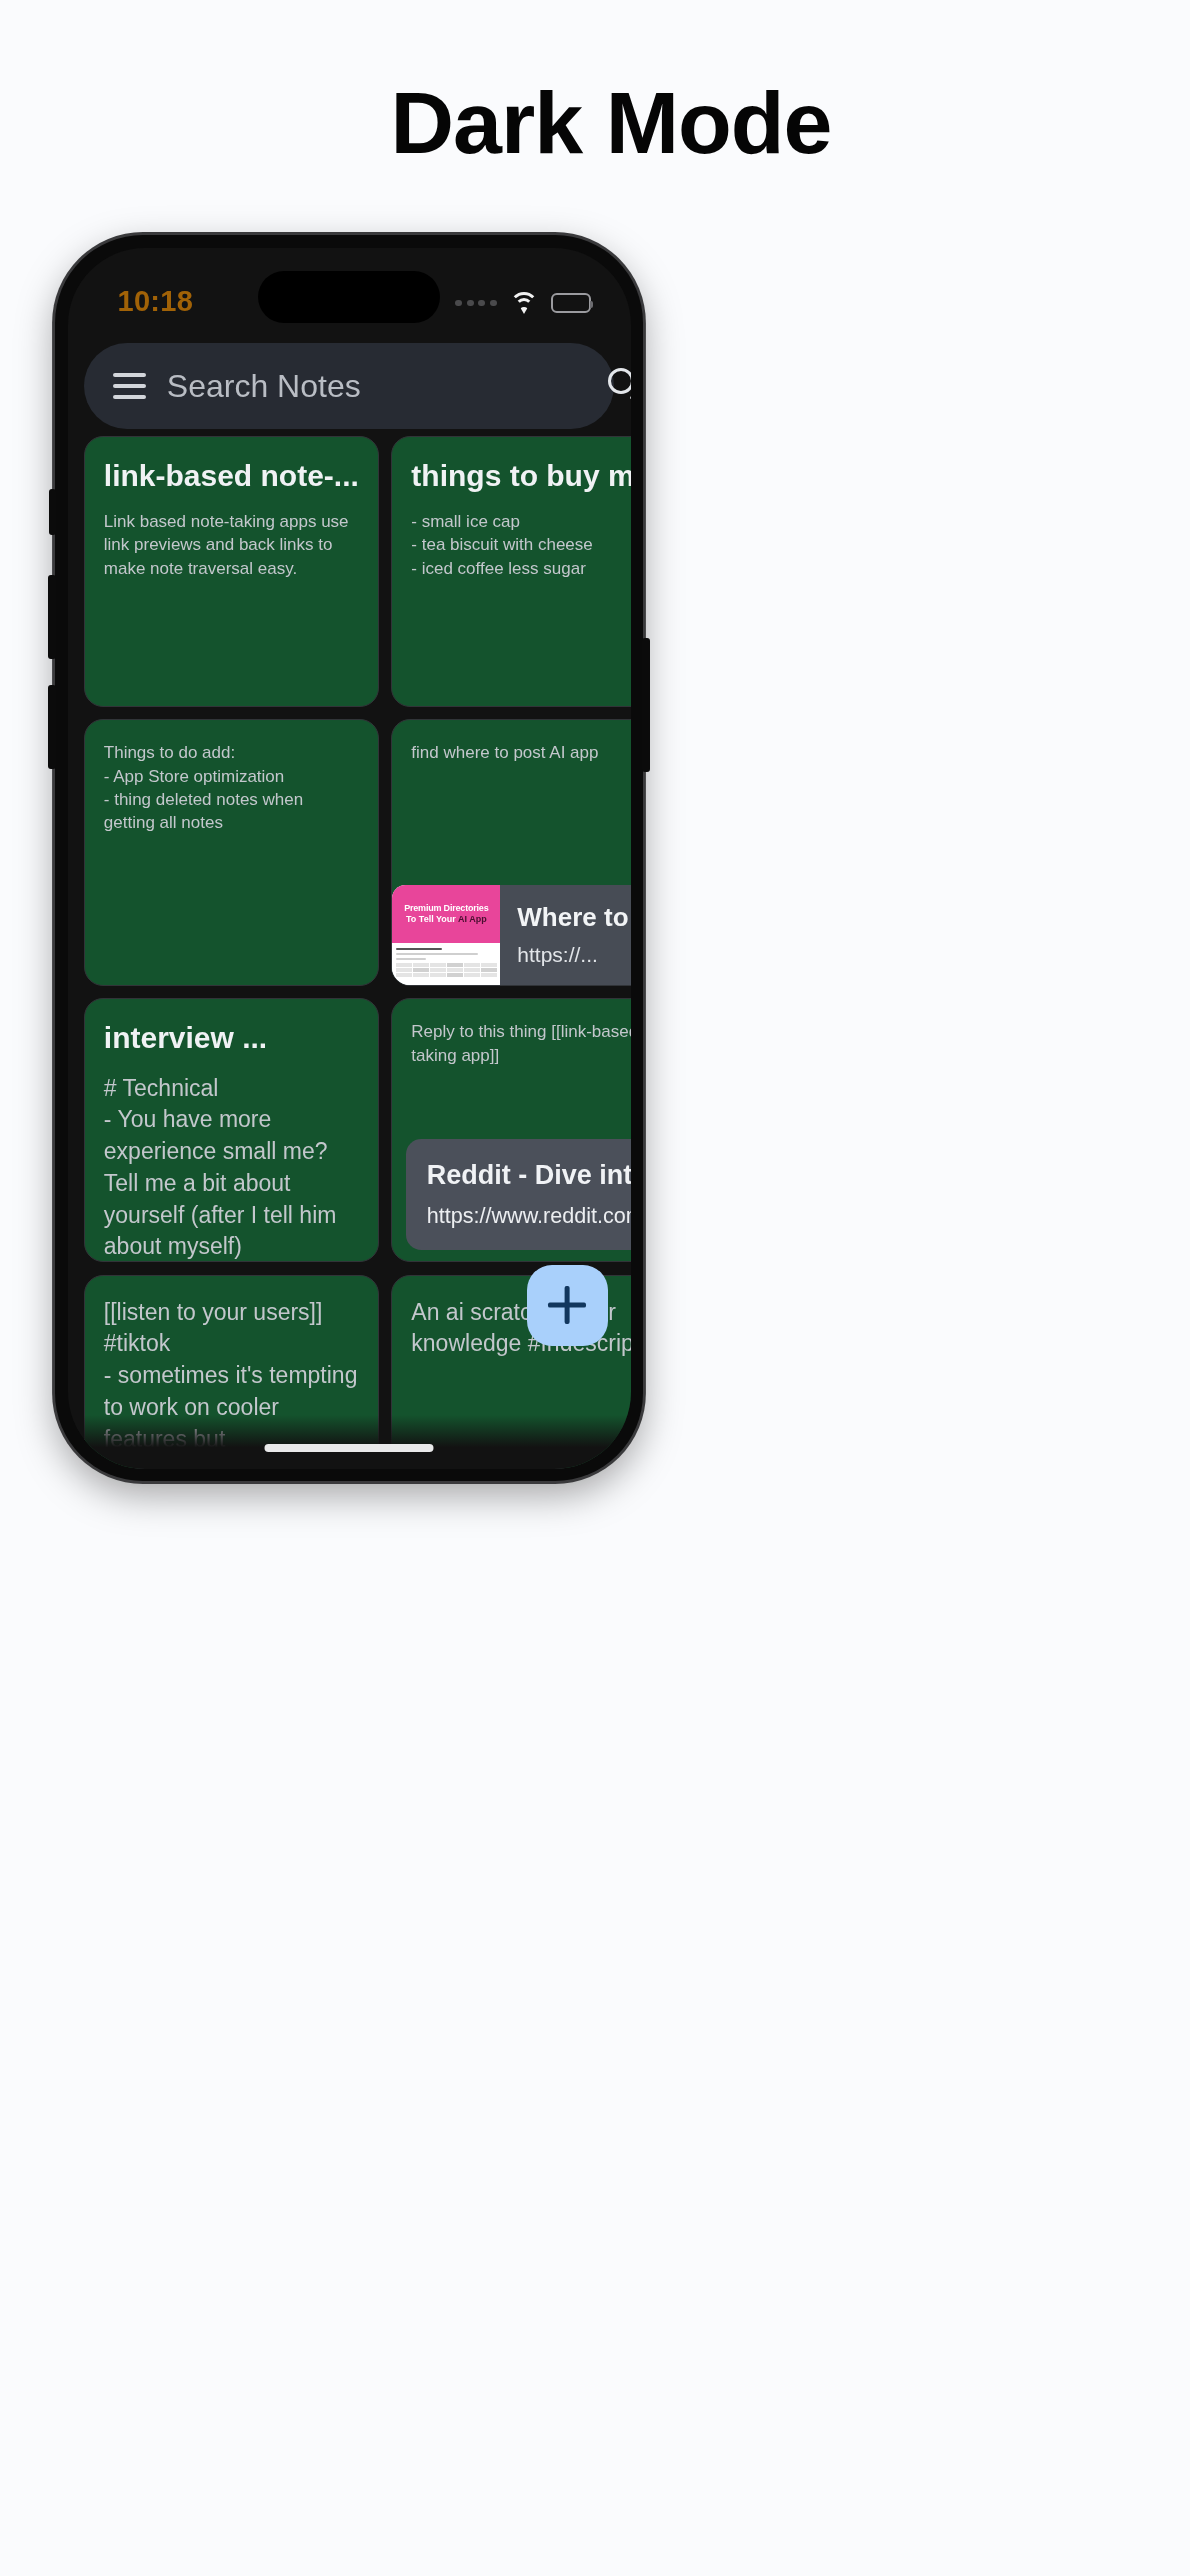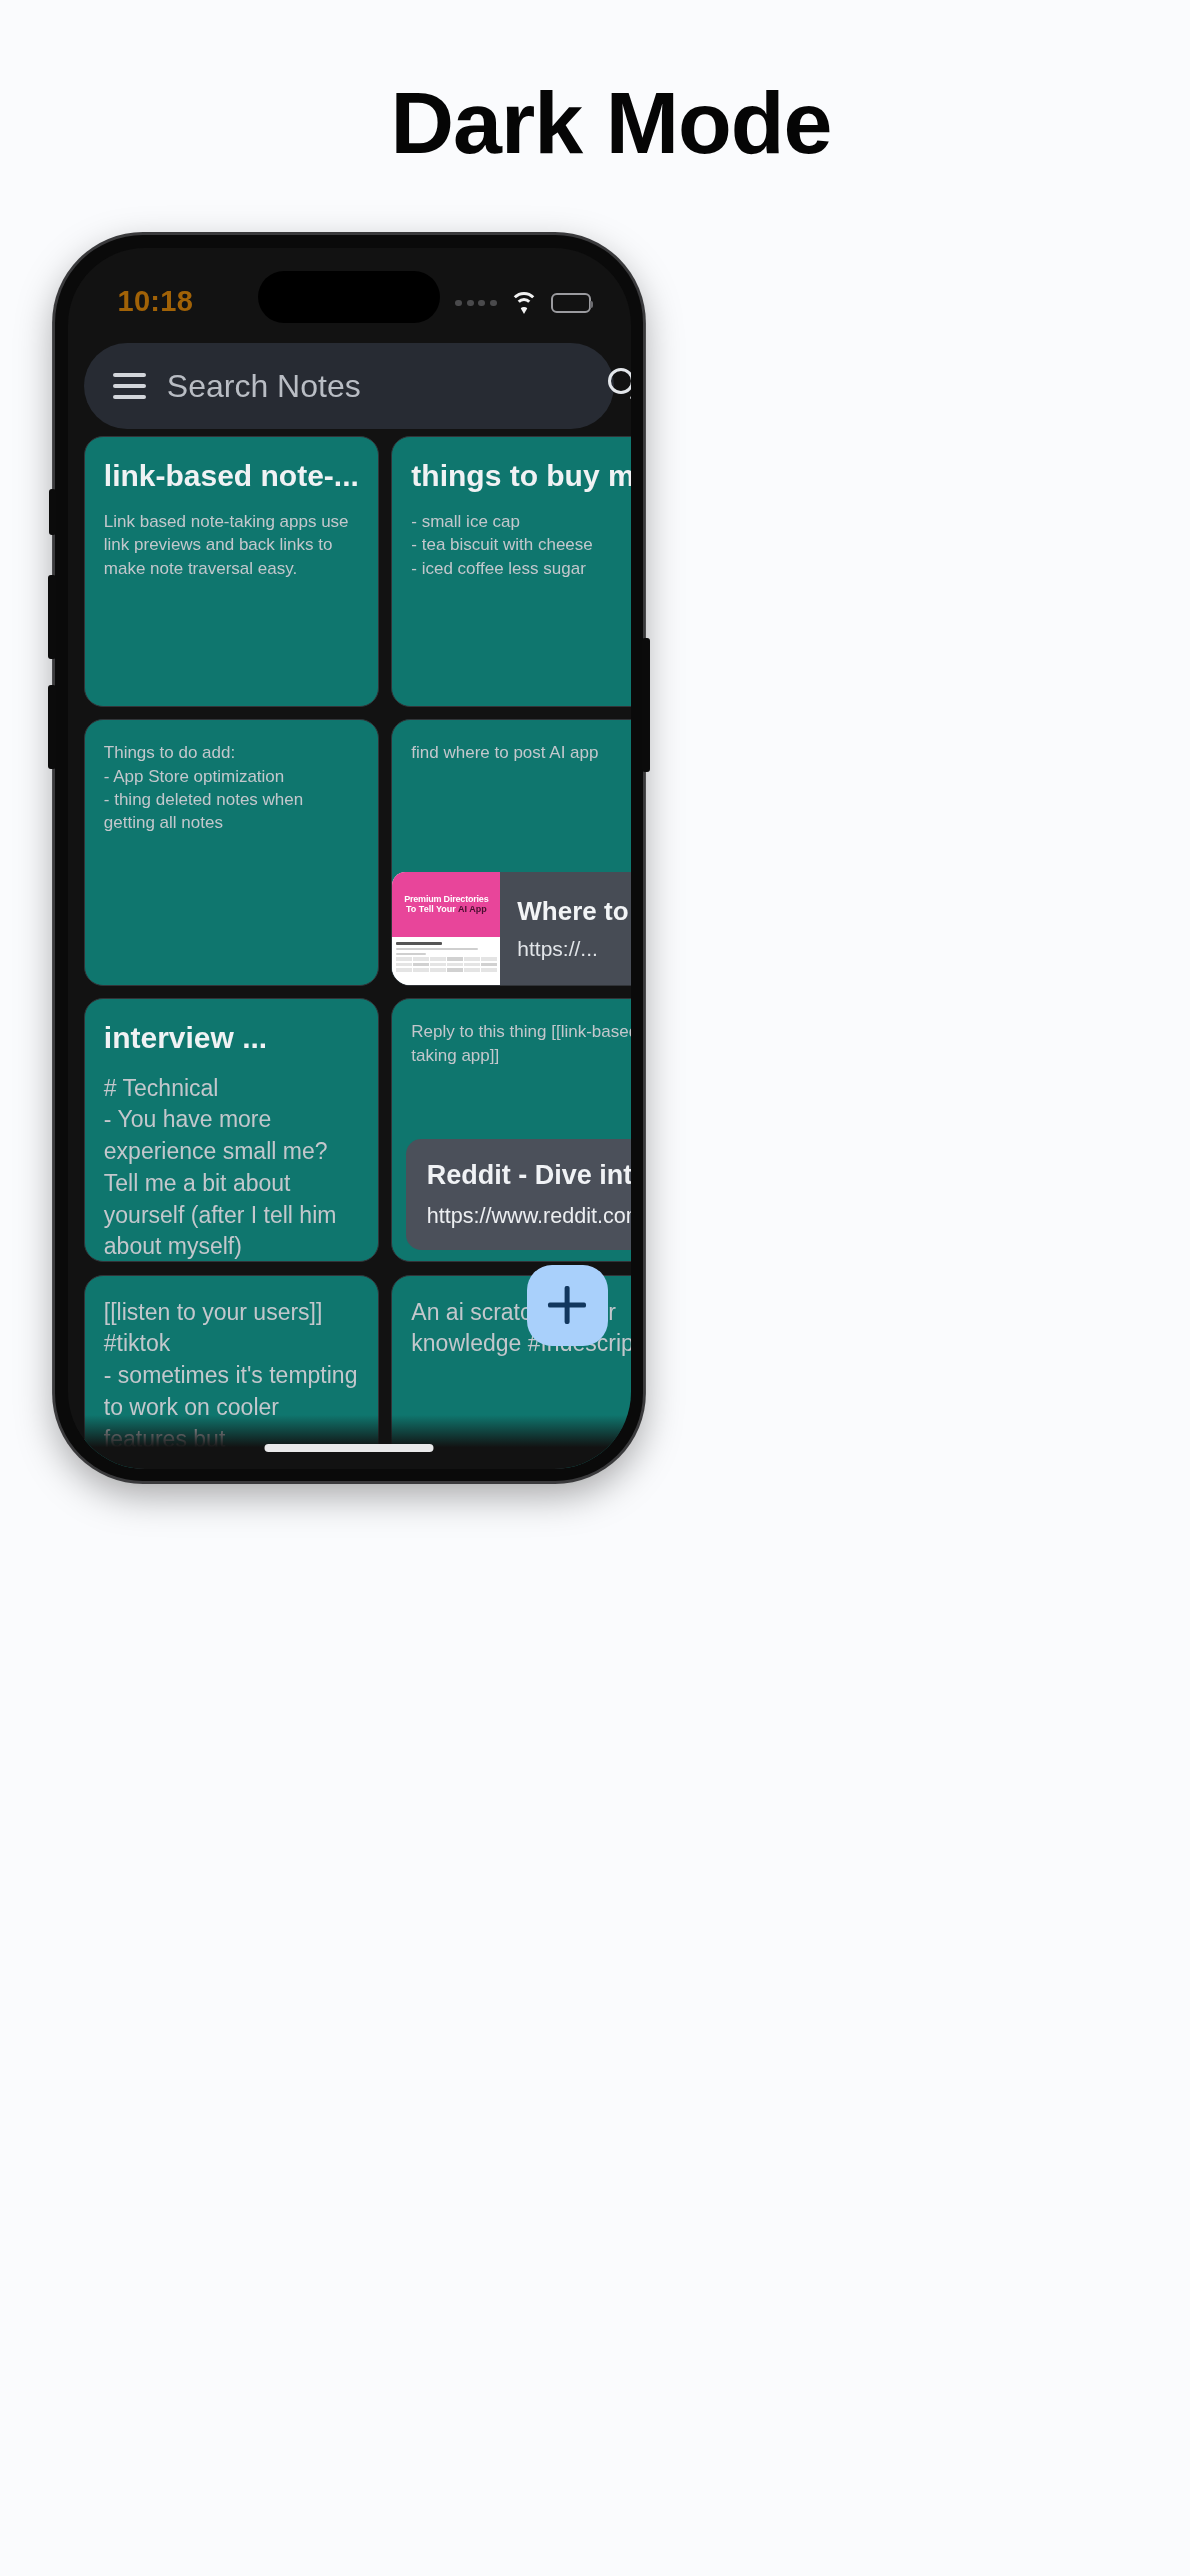--- a/index.html
+++ b/index.html
@@ -97,36 +97,36 @@
     background:#e3e6ea; border-radius:2.9px; transform:rotate(45deg); }
 
   
   .grid {
     position:absolute; left:0; right:0; top:188px; bottom:0;
     padding: 0 16.3px; display:flex; gap:12.5px; overflow:hidden;
   }
   .col { flex:1; display:flex; flex-direction:column; gap:12.5px; }
 
   .note {
-    background:#0f766e; border:1.4px solid #313438; border-radius:19px;
+    background:#14532d; border:1.4px solid #313438; border-radius:19px;
     padding: 21px 19px; color:#d7dade; overflow:hidden;
   }
   .note-title {
     font-size:30px; font-weight:700; color:#f0f2f4; line-height:1.18;
     margin-bottom:17px; white-space:nowrap; overflow:hidden; text-overflow:ellipsis;
   }
   .note-body {
     font-size:17px; line-height:1.38; color:#c3c7cc; white-space:pre-line;
   }
   .note-body.small { font-size:23px; }
 
   
   .linkprev {
     display:flex; border-radius:13.4px; overflow:hidden; background:#474c55;
-    margin: 24px -19px -21px -19px; height:113px;
+    margin: 24px -19px -21px -19px; height:100px;
   }
   .lp-img { width:108px; flex:none; background:#fff; position:relative; overflow:hidden; }
   .lp-img .pink { position:absolute; inset:0 0 42% 0; background:#e8459a;
      display:flex; flex-direction:column; justify-content:center; align-items:center; }
   .lp-img .pl1 { color:#fff; font-size:9px; font-weight:800; letter-spacing:-0.2px; line-height:1.2;}
   .lp-img .pl2 { font-size:9px; font-weight:800; line-height:1.2; }
   .lp-img .pl2 b { color:#fff; font-weight:800; }
   .lp-img .pl2 em { color:#4a1030; font-style:normal; font-weight:800; }
   .lp-img .sheet { position:absolute; left:0; right:0; bottom:0; height:42%; background:#fff;
      padding:4.8px 3.8px; }

